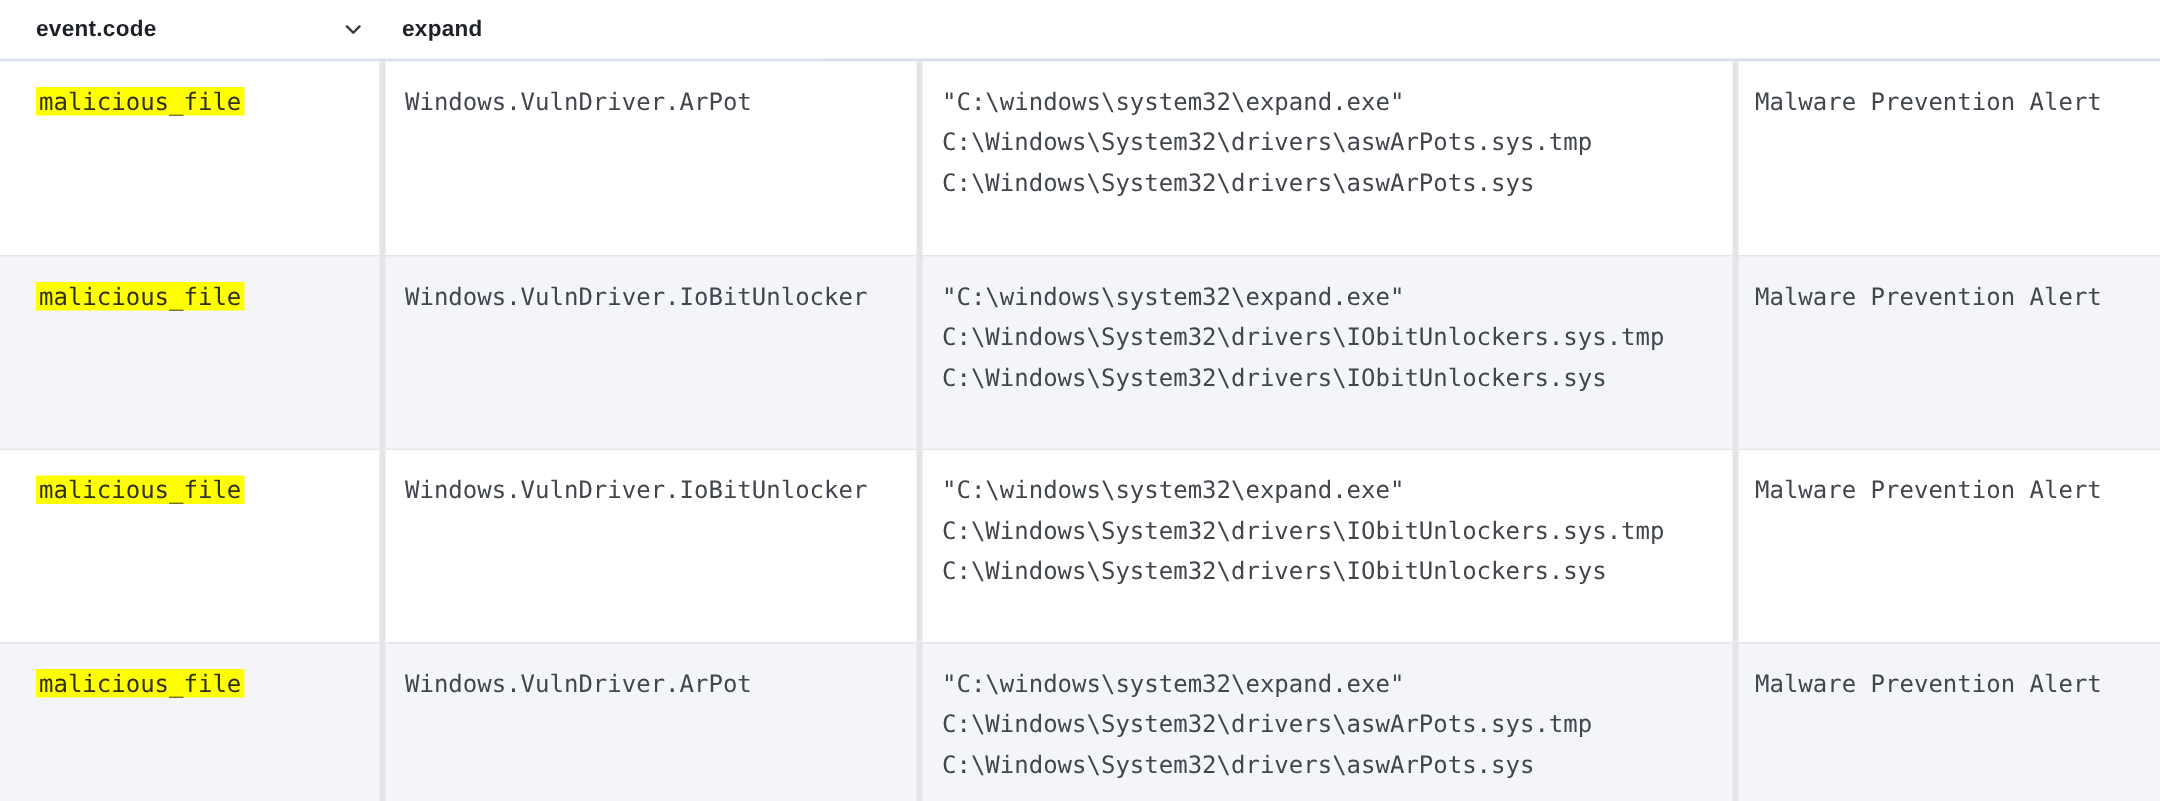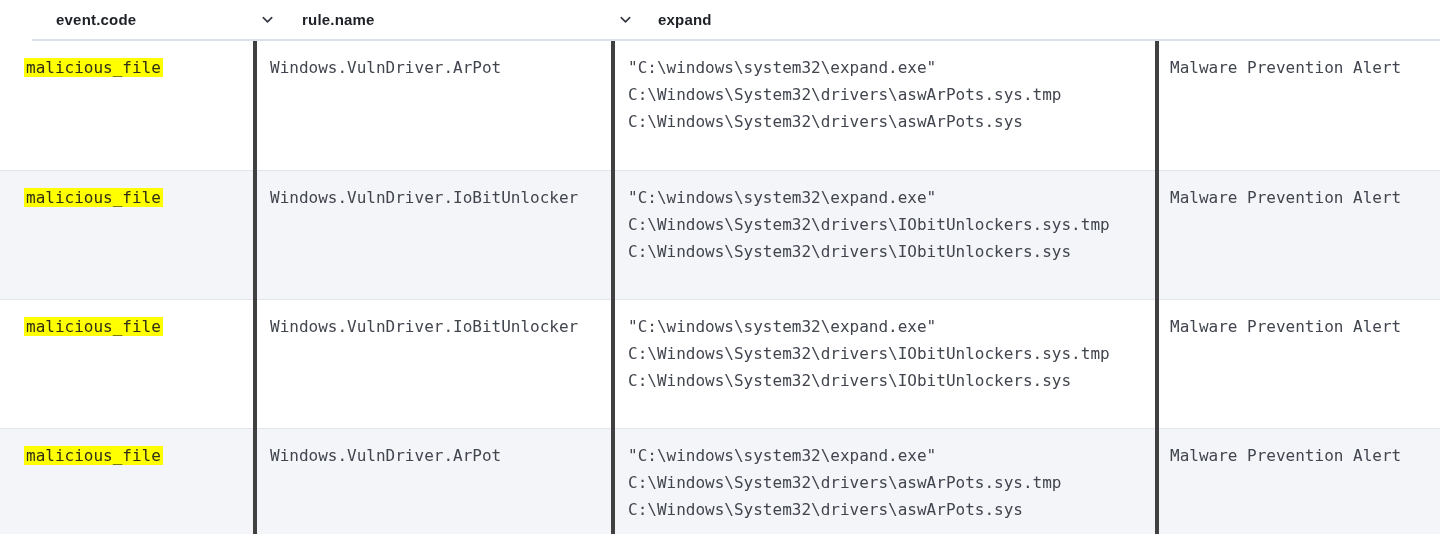--- a/index.html
+++ b/index.html
@@ -13,21 +13,20 @@
     width: 1440px; height: 534px;
     background: #ffffff;
   }
   
   .header-row {
     display: flex;
     gap: 4px;
     height: 41px;
     background: #ffffff;
     border-bottom: 2px solid #d9dfec;
-    margin-left: 32px;
   }
   .hcell {
     display: flex;
     align-items: center;
     justify-content: space-between;
     height: 100%;
     padding-right: 8px;
     background: #ffffff;
   }
   .hlabel {
@@ -50,21 +49,21 @@
   
   .c0 { width: 253px; padding-left: 24px; flex: none; }
   .c1 { width: 354px; padding-left: 13px; flex: none; }
   .c2 { width: 540px; padding-left: 13px; flex: none; }
   .c3 { width: 290px; padding-left: 11px; flex: none; }
   
   .row {
     display: flex;
     gap: 4px;              
     height: 129px;
-    background: #404040;   
+    background: #e5e5e5;   
   }
   .row .cell {
     height: 100%;
     padding-top: 13px;
     background: #ffffff;
     font-family: "DejaVu Sans Mono", monospace;
     font-size: 16px;
     line-height: 27px;
     color: #41454e;
     white-space: nowrap;
@@ -80,30 +79,20 @@
   }
 </style>
 </head>
 <body>
 
 <div class="grid">
 
   <div class="header-row">
     <div class="hcell c0">
       <span class="hlabel">event.code</span>
-      <button class="menu-btn">
-        <span>
-          <svg width="15" height="15" viewBox="0 0 16 16">
-              <path d="M3.5 6 L8 10.5 L12.5 6" fill="none" stroke="#343741" stroke-width="1.7" stroke-linecap="round" stroke-linejoin="round"></path>
-            </svg>
-        </span>
-      </button>
-    </div>
-    <div class="hcell c1">
-      <span class="hlabel">rule.name</span>
       <button class="menu-btn">
         <span>
           <svg width="15" height="15" viewBox="0 0 16 16">
               <path d="M3.5 6 L8 10.5 L12.5 6" fill="none" stroke="#343741" stroke-width="1.7" stroke-linecap="round" stroke-linejoin="round"></path>
             </svg>
         </span>
       </button>
     </div>
     <div class="hcell c3">
       <span class="hlabel">expand</span>

